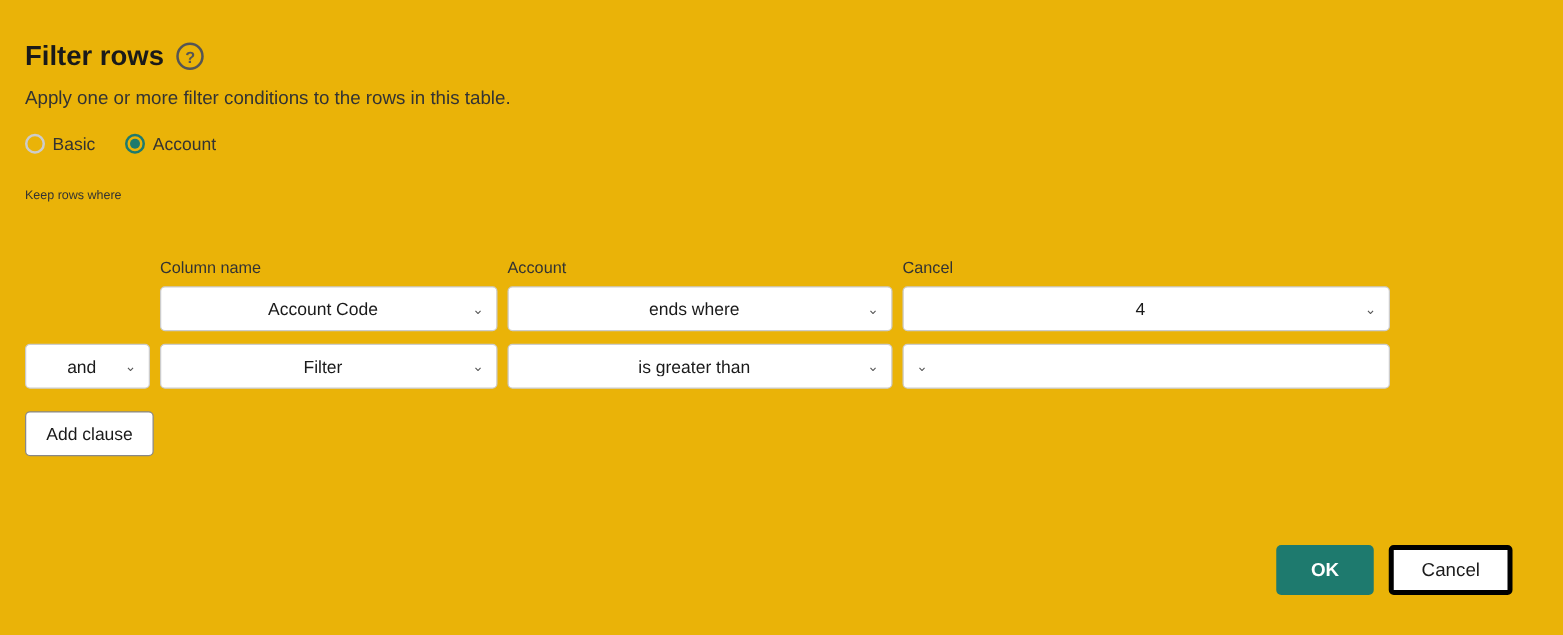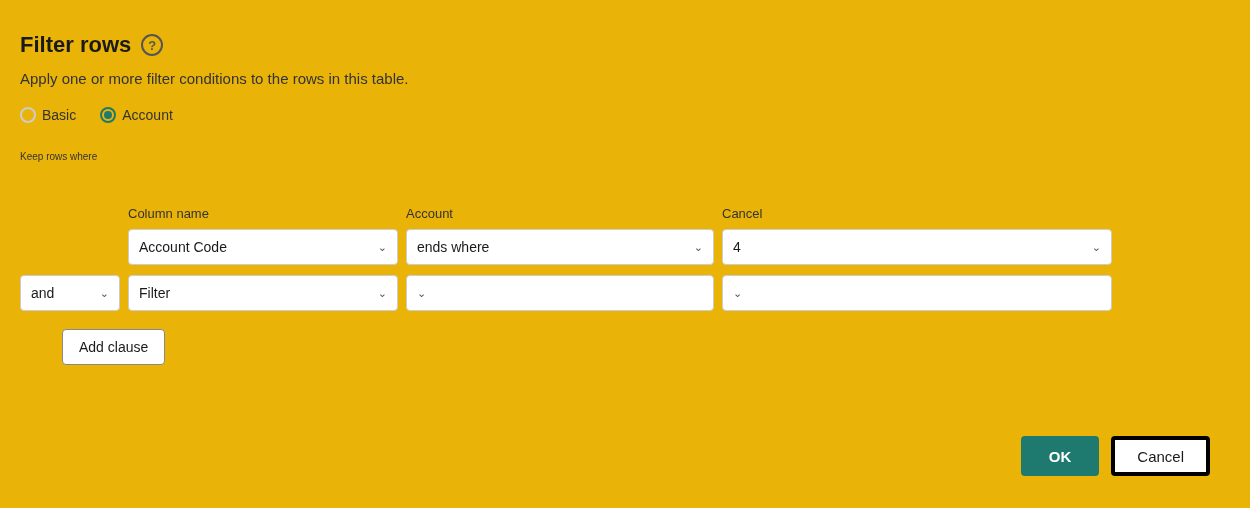--- a/index.html
+++ b/index.html
@@ -161,21 +161,20 @@
     .add-clause-btn {
       height: 36px;
       padding: 0 16px;
       border: 1px solid #888;
       border-radius: 4px;
       background: #fff;
       font-size: 14px;
       color: #1a1a1a;
       cursor: pointer;
       margin-top: 8px;
-      margin-left: 42px;
     }
 
     .footer-buttons {
       position: absolute;
       bottom: 32px;
       right: 40px;
       display: flex;
       gap: 12px;
     }
 
@@ -200,20 +199,21 @@
       border-radius: 4px;
       font-size: 15px;
       cursor: pointer;
     }
 
     .dropdown-label {
       flex: 1;
       overflow: hidden;
       white-space: nowrap;
       text-overflow: ellipsis;
+      text-align: center;
     }
   </style>
 </head>
 <body>
 
 <div class="dialog">
 
   <div class="title-row">
     <span class="title">Filter rows</span>
     <div class="help-icon">
@@ -263,20 +263,21 @@
   <div class="filter-row">
     <div class="dropdown dd-connector">
       <span class="dropdown-label">and</span>
       <span class="chevron">⌄</span>
     </div>
     <div class="dropdown dd-column">
       <span class="dropdown-label">Filter</span>
       <span class="chevron">⌄</span>
     </div>
     <div class="dropdown dd-operator">
+      <span class="dropdown-label">is greater than</span>
       <span class="chevron">⌄</span>
     </div>
     <div class="dropdown dd-value">
       <span class="chevron">⌄</span>
     </div>
   </div>
 
   <button class="add-clause-btn">Add clause</button>
 
   <div class="footer-buttons">

